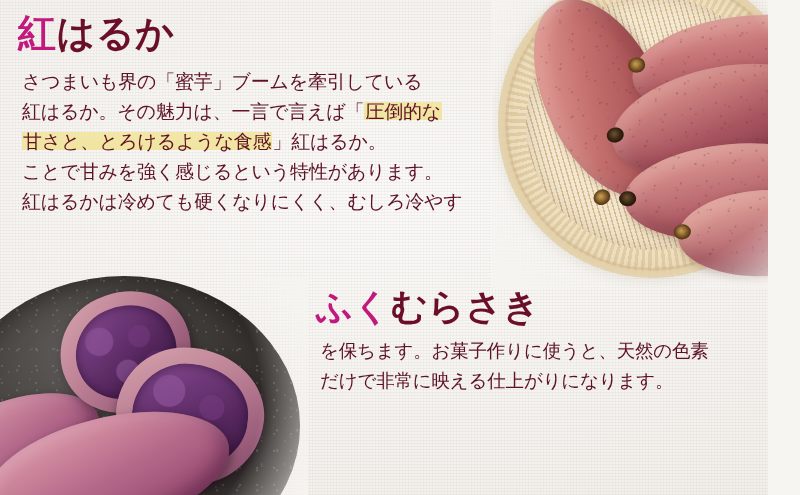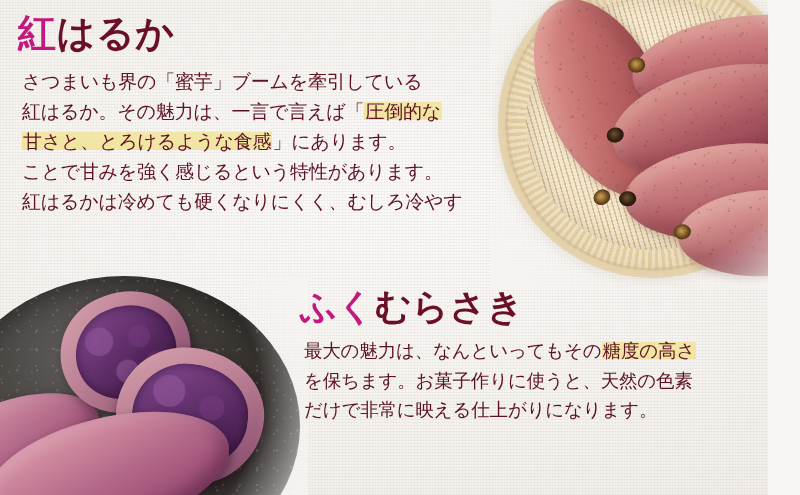--- a/index.html
+++ b/index.html
@@ -228,21 +228,21 @@
     background: radial-gradient(circle at 44% 46%,
       rgba(246,244,241,0) 60%,
       rgba(246,244,241,0.50) 76%,
       rgba(246,244,241,1) 88%);
   }
 
   
   .section { position: absolute; }
 
   #section-beniharuka { left: 18px; top: 14px; width: 480px; }
-  #section-fukumurasaki { left: 300px; top: 288px; width: 480px; }
+  #section-fukumurasaki { left: 316px; top: 288px; width: 480px; }
 
   .headline {
     margin: 0 0 14px 0;
     font-family: "DejaVu Serif", "Liberation Serif", serif;
     font-weight: bold;
     font-size: 38px;
     line-height: 1.0;
     letter-spacing: 0.5px;
     white-space: nowrap;
   }
@@ -312,30 +312,29 @@
     <div class="feather"></div>
   </div>
 
   <div class="section" id="section-beniharuka">
     <h1 class="headline">
       <span class="hl-accent">紅</span><span class="hl-main">はるか</span>
     </h1>
     <p class="body-copy">
         <span class="line"><span>さつまいも界の「蜜芋」ブームを牽引している</span></span>
         <span class="line"><span>紅はるか。その魅力は、一言で言えば「</span><span class="mark">圧倒的な</span></span>
-        <span class="line"><span class="mark">甘さと、とろけるような食感</span><span>」にあります。</span></span>
+        <span class="line"><span class="mark">甘さと、とろけるような食感</span><span>」紅はるか。</span></span>
         <span class="line"><span>ことで甘みを強く感じるという特性があります。</span></span>
         <span class="line"><span>紅はるかは冷めても硬くなりにくく、むしろ冷やす</span></span>
       </p>
   </div>
 
   <div class="section" id="section-fukumurasaki">
     <h1 class="headline">
       <span class="hl-accent">ふく</span><span class="hl-main">むらさき</span>
     </h1>
     <p class="body-copy">
-        <span class="line"><span>最大の魅力は、なんといってもその</span><span class="mark">糖度の高さ</span></span>
         <span class="line"><span>を保ちます。お菓子作りに使うと、天然の色素</span></span>
         <span class="line"><span>だけで非常に映える仕上がりになります。</span></span>
       </p>
   </div>
 
 </div>
 
 </body></html>

